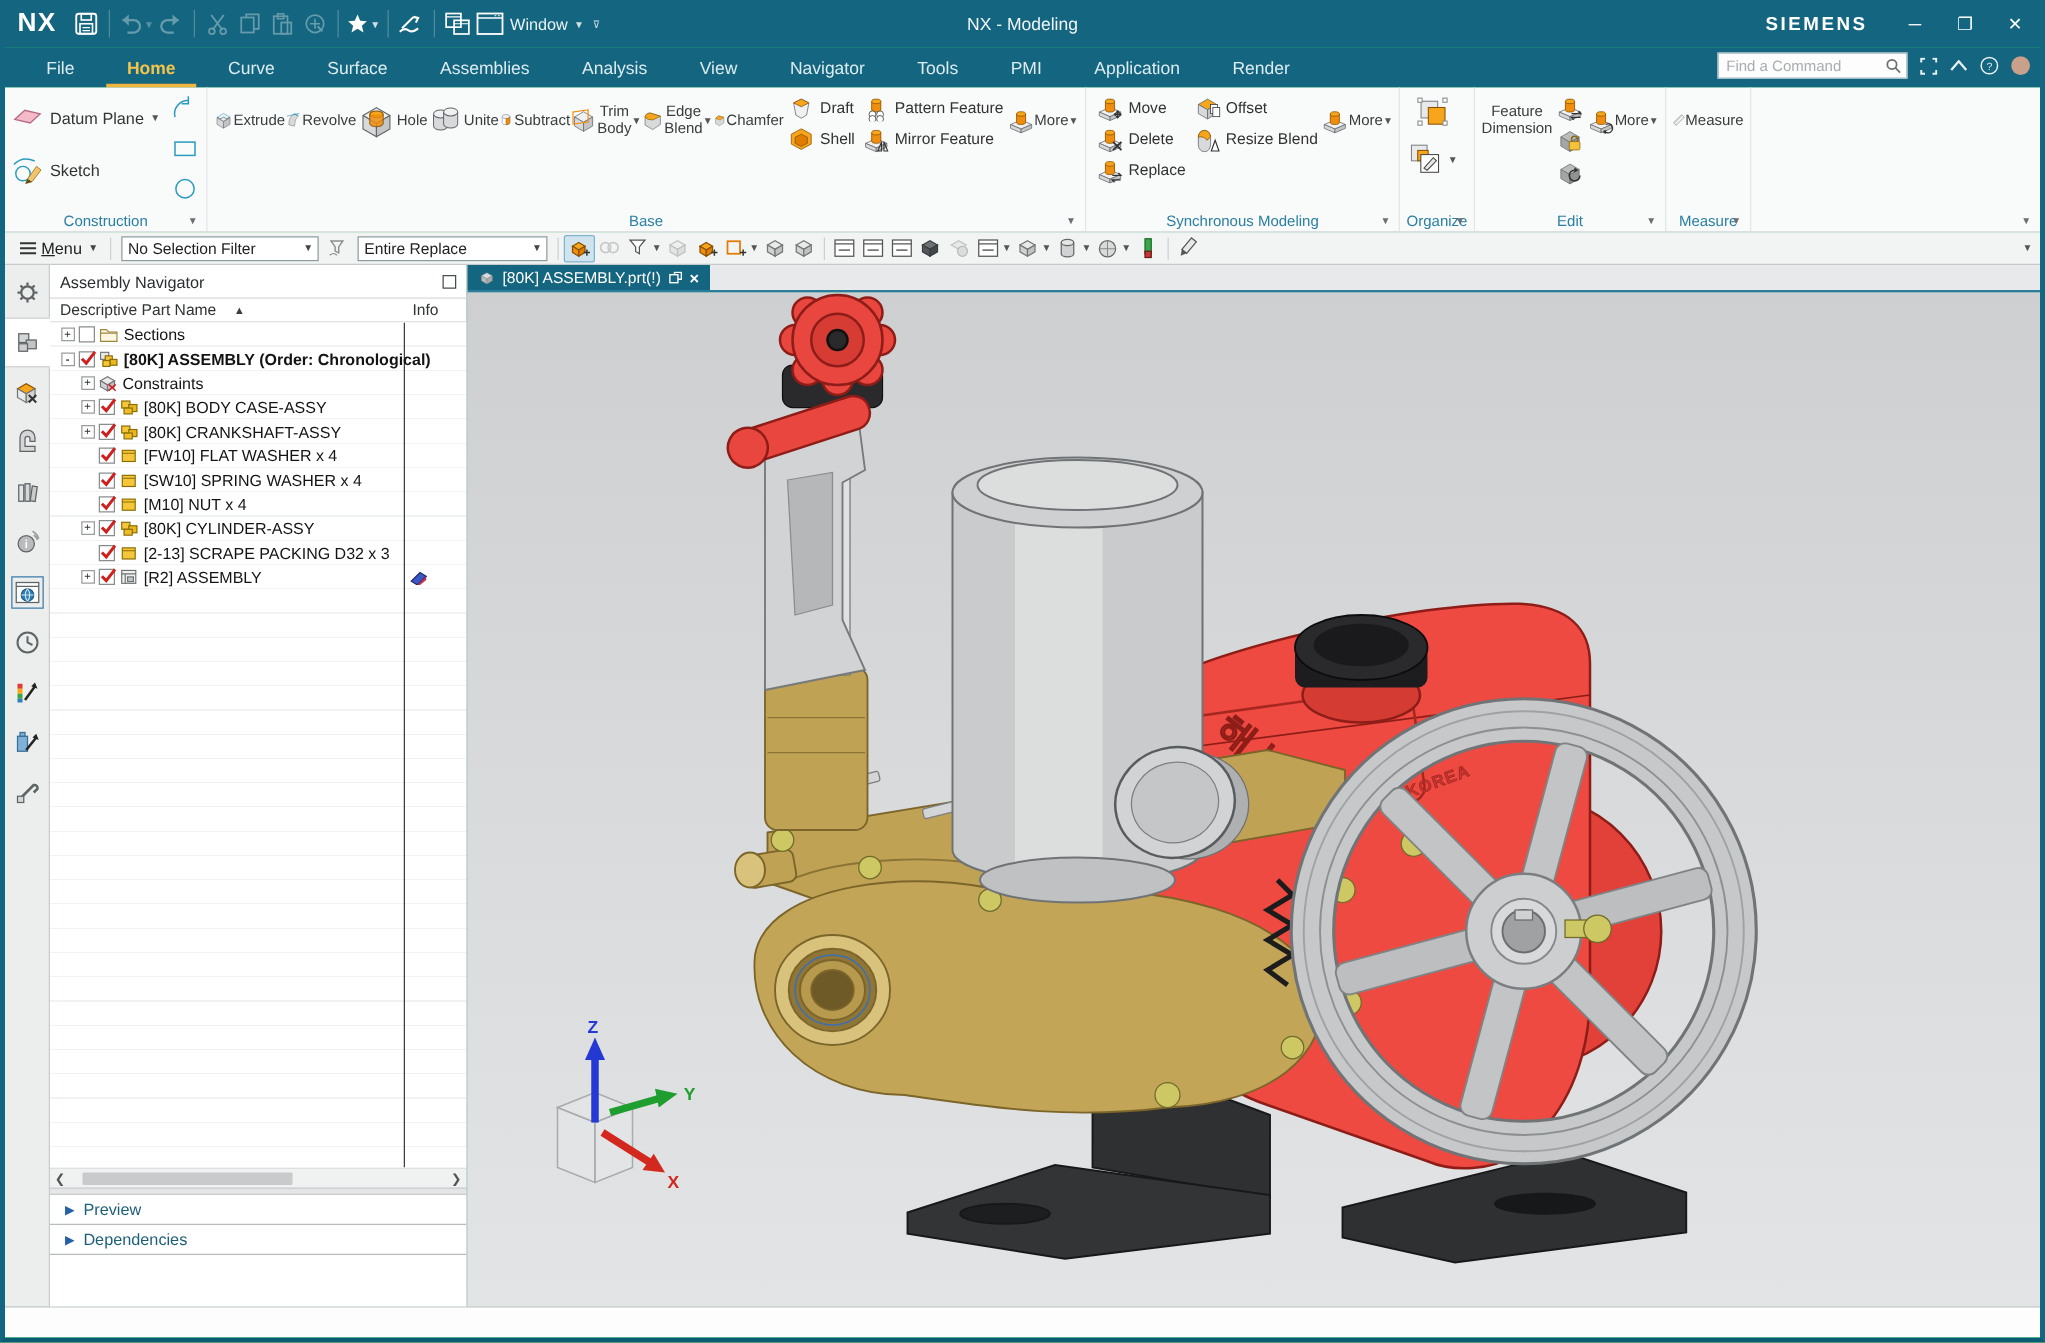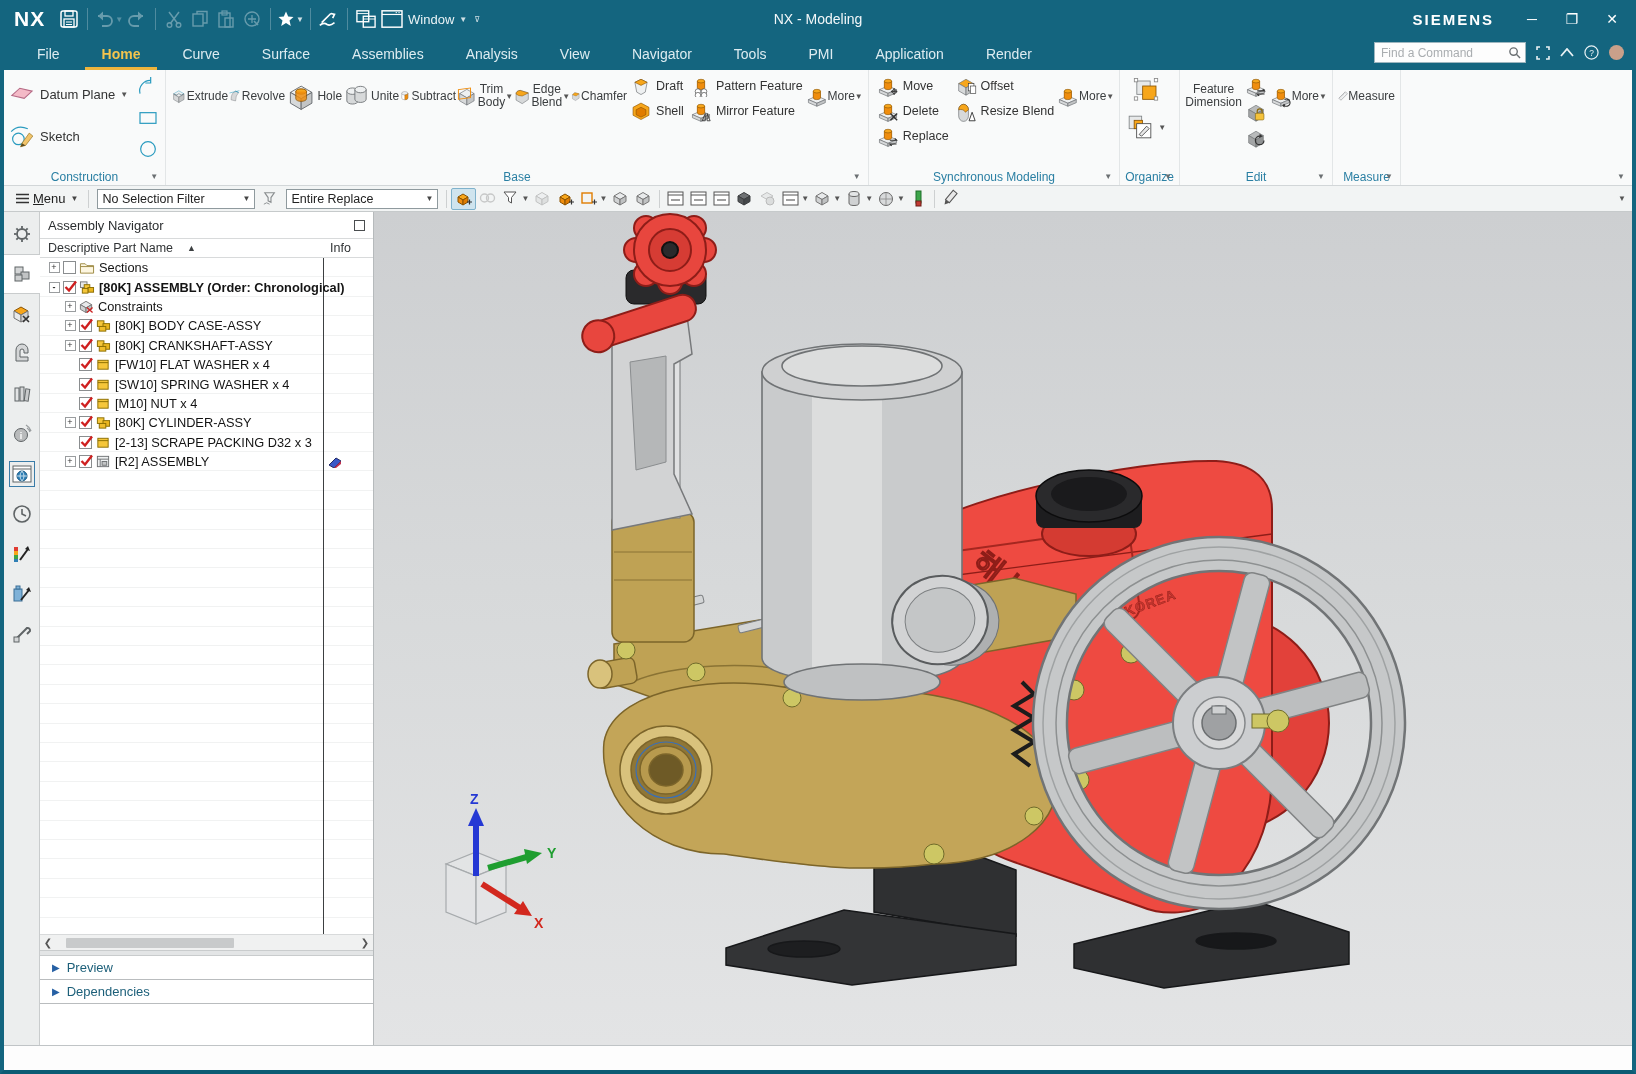--- a/index.html
+++ b/index.html
@@ -1152,20 +1152,35 @@
           </div>
           <div class="secrow">
             <span class="tri">▶</span>
             <span>Dependencies</span>
           </div>
         </div>
       <div class="nav-fill"></div>
     </div>
 
     <div class="viewport">
+      <div class="tabbar">
+        <div class="vtab">
+          <svg width="13" height="13" viewBox="0 0 36 36">
+              <polygon points="6,13 18,6 30,13 18,20" fill="#d7d9da" stroke="#888"></polygon>
+              <polygon points="6,13 18,20 18,31 6,24" fill="#b9bbbc" stroke="#888"></polygon>
+              <polygon points="18,20 30,13 30,24 18,31" fill="#a8aaab" stroke="#888"></polygon>
+            </svg>
+          <span>[80K] ASSEMBLY.prt(!)</span>
+          <svg width="11" height="11" viewBox="0 0 12 12">
+              <rect x="1" y="3" width="7" height="7" fill="none" stroke="#fff" stroke-width="1.2"></rect>
+              <path d="M5,3 V1 H11 V7 H8" fill="none" stroke="#fff" stroke-width="1.2"></path>
+            </svg>
+          <span class="tclose">×</span>
+        </div>
+      </div>
       <div class="canvas">
         <svg width="1258" height="809" viewBox="0 0 1258 809">
 
           <g stroke="#17181a" stroke-width="1.5">
             <path d="M500,640 L562,628 L642,658 L642,724 L500,700 Z" fill="#2f3032"></path>
             <path d="M352,736 L470,698 L642,722 L642,753 L478,773 L352,753 Z" fill="#333436"></path>
             <path d="M700,732 L878,688 L975,720 L975,752 L790,776 L700,756 Z" fill="#2f3032"></path>
             <ellipse cx="862" cy="729" rx="40" ry="8" fill="#17181a"></ellipse>
             <ellipse cx="430" cy="737" rx="36" ry="8" fill="#1d1e20"></ellipse>
           </g>

